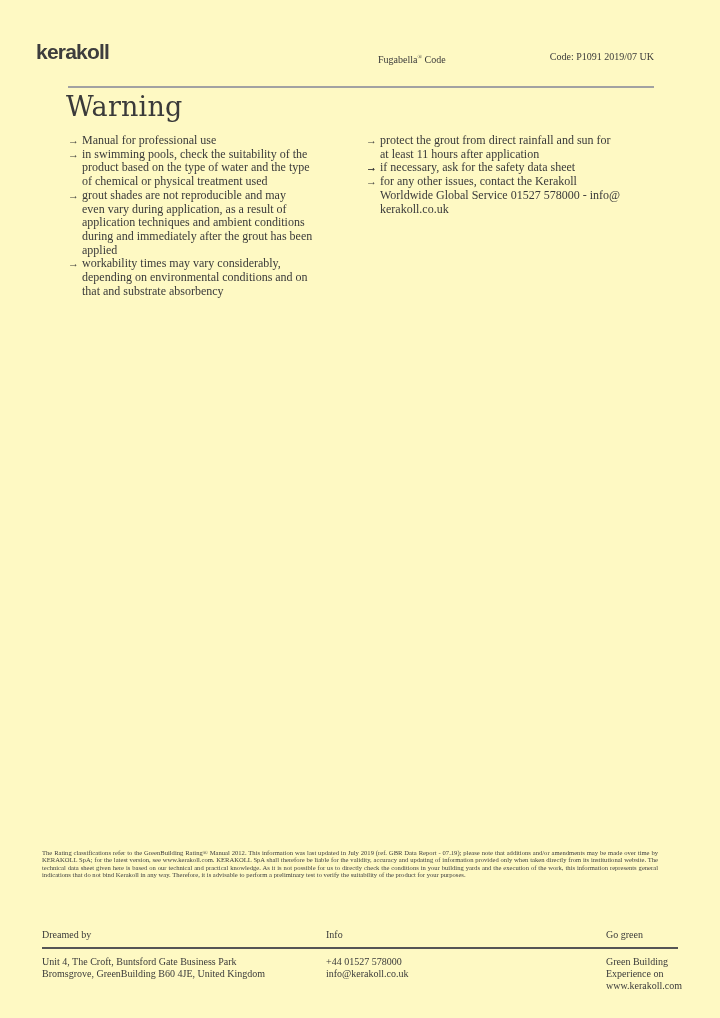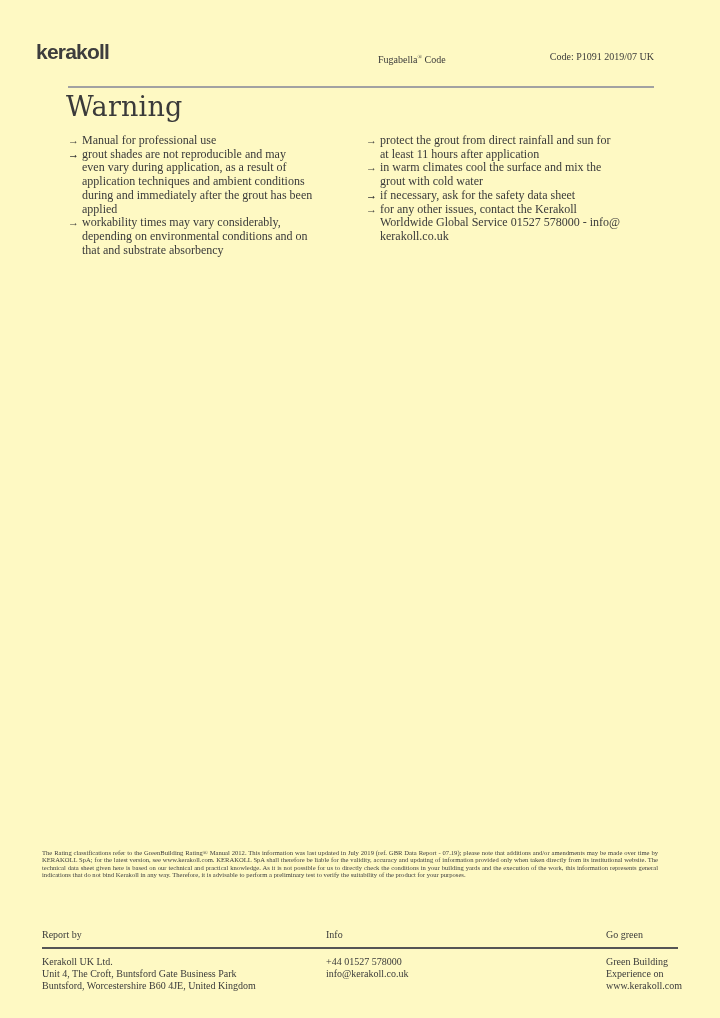--- a/index.html
+++ b/index.html
@@ -84,53 +84,53 @@
   <div class="logo">kerakoll</div>
   <div class="product"><span>Fugabella</span><sup>®</sup><span> Code</span></div>
   <div class="code">Code: P1091 2019/07 UK</div>
   <div class="header-rule"></div>
 
   <div class="title">Warning</div>
 
   <div class="columns">
     <ul class="warn-list col-left">
       <li class="warn-item"><span class="arrow">→</span><span>Manual for professional use</span></li>
-      <li class="warn-item"><span class="arrow">→</span></li>
+      <li class="warn-item"><span class="arrow">→</span><span>in swimming pools, check the suitability of the
+product based on the type of water and the type
+of chemical or physical treatment used</span></li>
       <li class="warn-item"><span class="arrow">→</span><span>grout shades are not reproducible and may
 even vary during application, as a result of
 application techniques and ambient conditions
 during and immediately after the grout has been
 applied</span></li>
       <li class="warn-item"><span class="arrow">→</span><span>workability times may vary considerably,
 depending on environmental conditions and on
 that and substrate absorbency</span></li>
     </ul>
     <ul class="warn-list col-right">
       <li class="warn-item"><span class="arrow">→</span><span>protect the grout from direct rainfall and sun for
 at least 11 hours after application</span></li>
-      <li class="warn-item"><span class="arrow">→</span><span>in warm climates cool the surface and mix the
-grout with cold water</span></li>
+      <li class="warn-item"><span class="arrow">→</span></li>
       <li class="warn-item"><span class="arrow">→</span></li>
       <li class="warn-item"><span class="arrow">→</span><span>if necessary, ask for the safety data sheet</span></li>
       <li class="warn-item"><span class="arrow">→</span><span>for any other issues, contact the Kerakoll
 Worldwide Global Service 01527 578000 - info@
 kerakoll.co.uk</span></li>
     </ul>
   </div>
 
   <div class="fineprint">The Rating classifications refer to the GreenBuilding Rating® Manual 2012. This information was last updated in July 2019 (ref. GBR Data Report - 07.19); please note that additions and/or amendments may be made over time by KERAKOLL SpA; for the latest version, see www.kerakoll.com. KERAKOLL SpA shall therefore be liable for the validity, accuracy and updating of information provided only when taken directly from its institutional website. The technical data sheet given here is based on our technical and practical knowledge. As it is not possible for us to directly check the conditions in your building yards and the execution of the work, this information represents general indications that do not bind Kerakoll in any way. Therefore, it is advisable to perform a preliminary test to verify the suitability of the product for your purposes.</div>
 
   <div class="footer-rule"></div>
 
   <div class="fcol fcol-1">
-    <div class="flabel">Report by</div>
+    <div class="flabel">Dreamed by</div>
     <div class="flines">
-      <div class="fline">Kerakoll UK Ltd.</div>
       <div class="fline">Unit 4, The Croft, Buntsford Gate Business Park</div>
-      <div class="fline">Buntsford, Worcestershire B60 4JE, United Kingdom</div>
+      <div class="fline">Bromsgrove, GreenBuilding B60 4JE, United Kingdom</div>
     </div>
   </div>
 
   <div class="fcol fcol-2">
     <div class="flabel">Info</div>
     <div class="flines">
       <div class="fline">+44 01527 578000</div>
       <div class="fline">info@kerakoll.co.uk</div>
     </div>
   </div>

